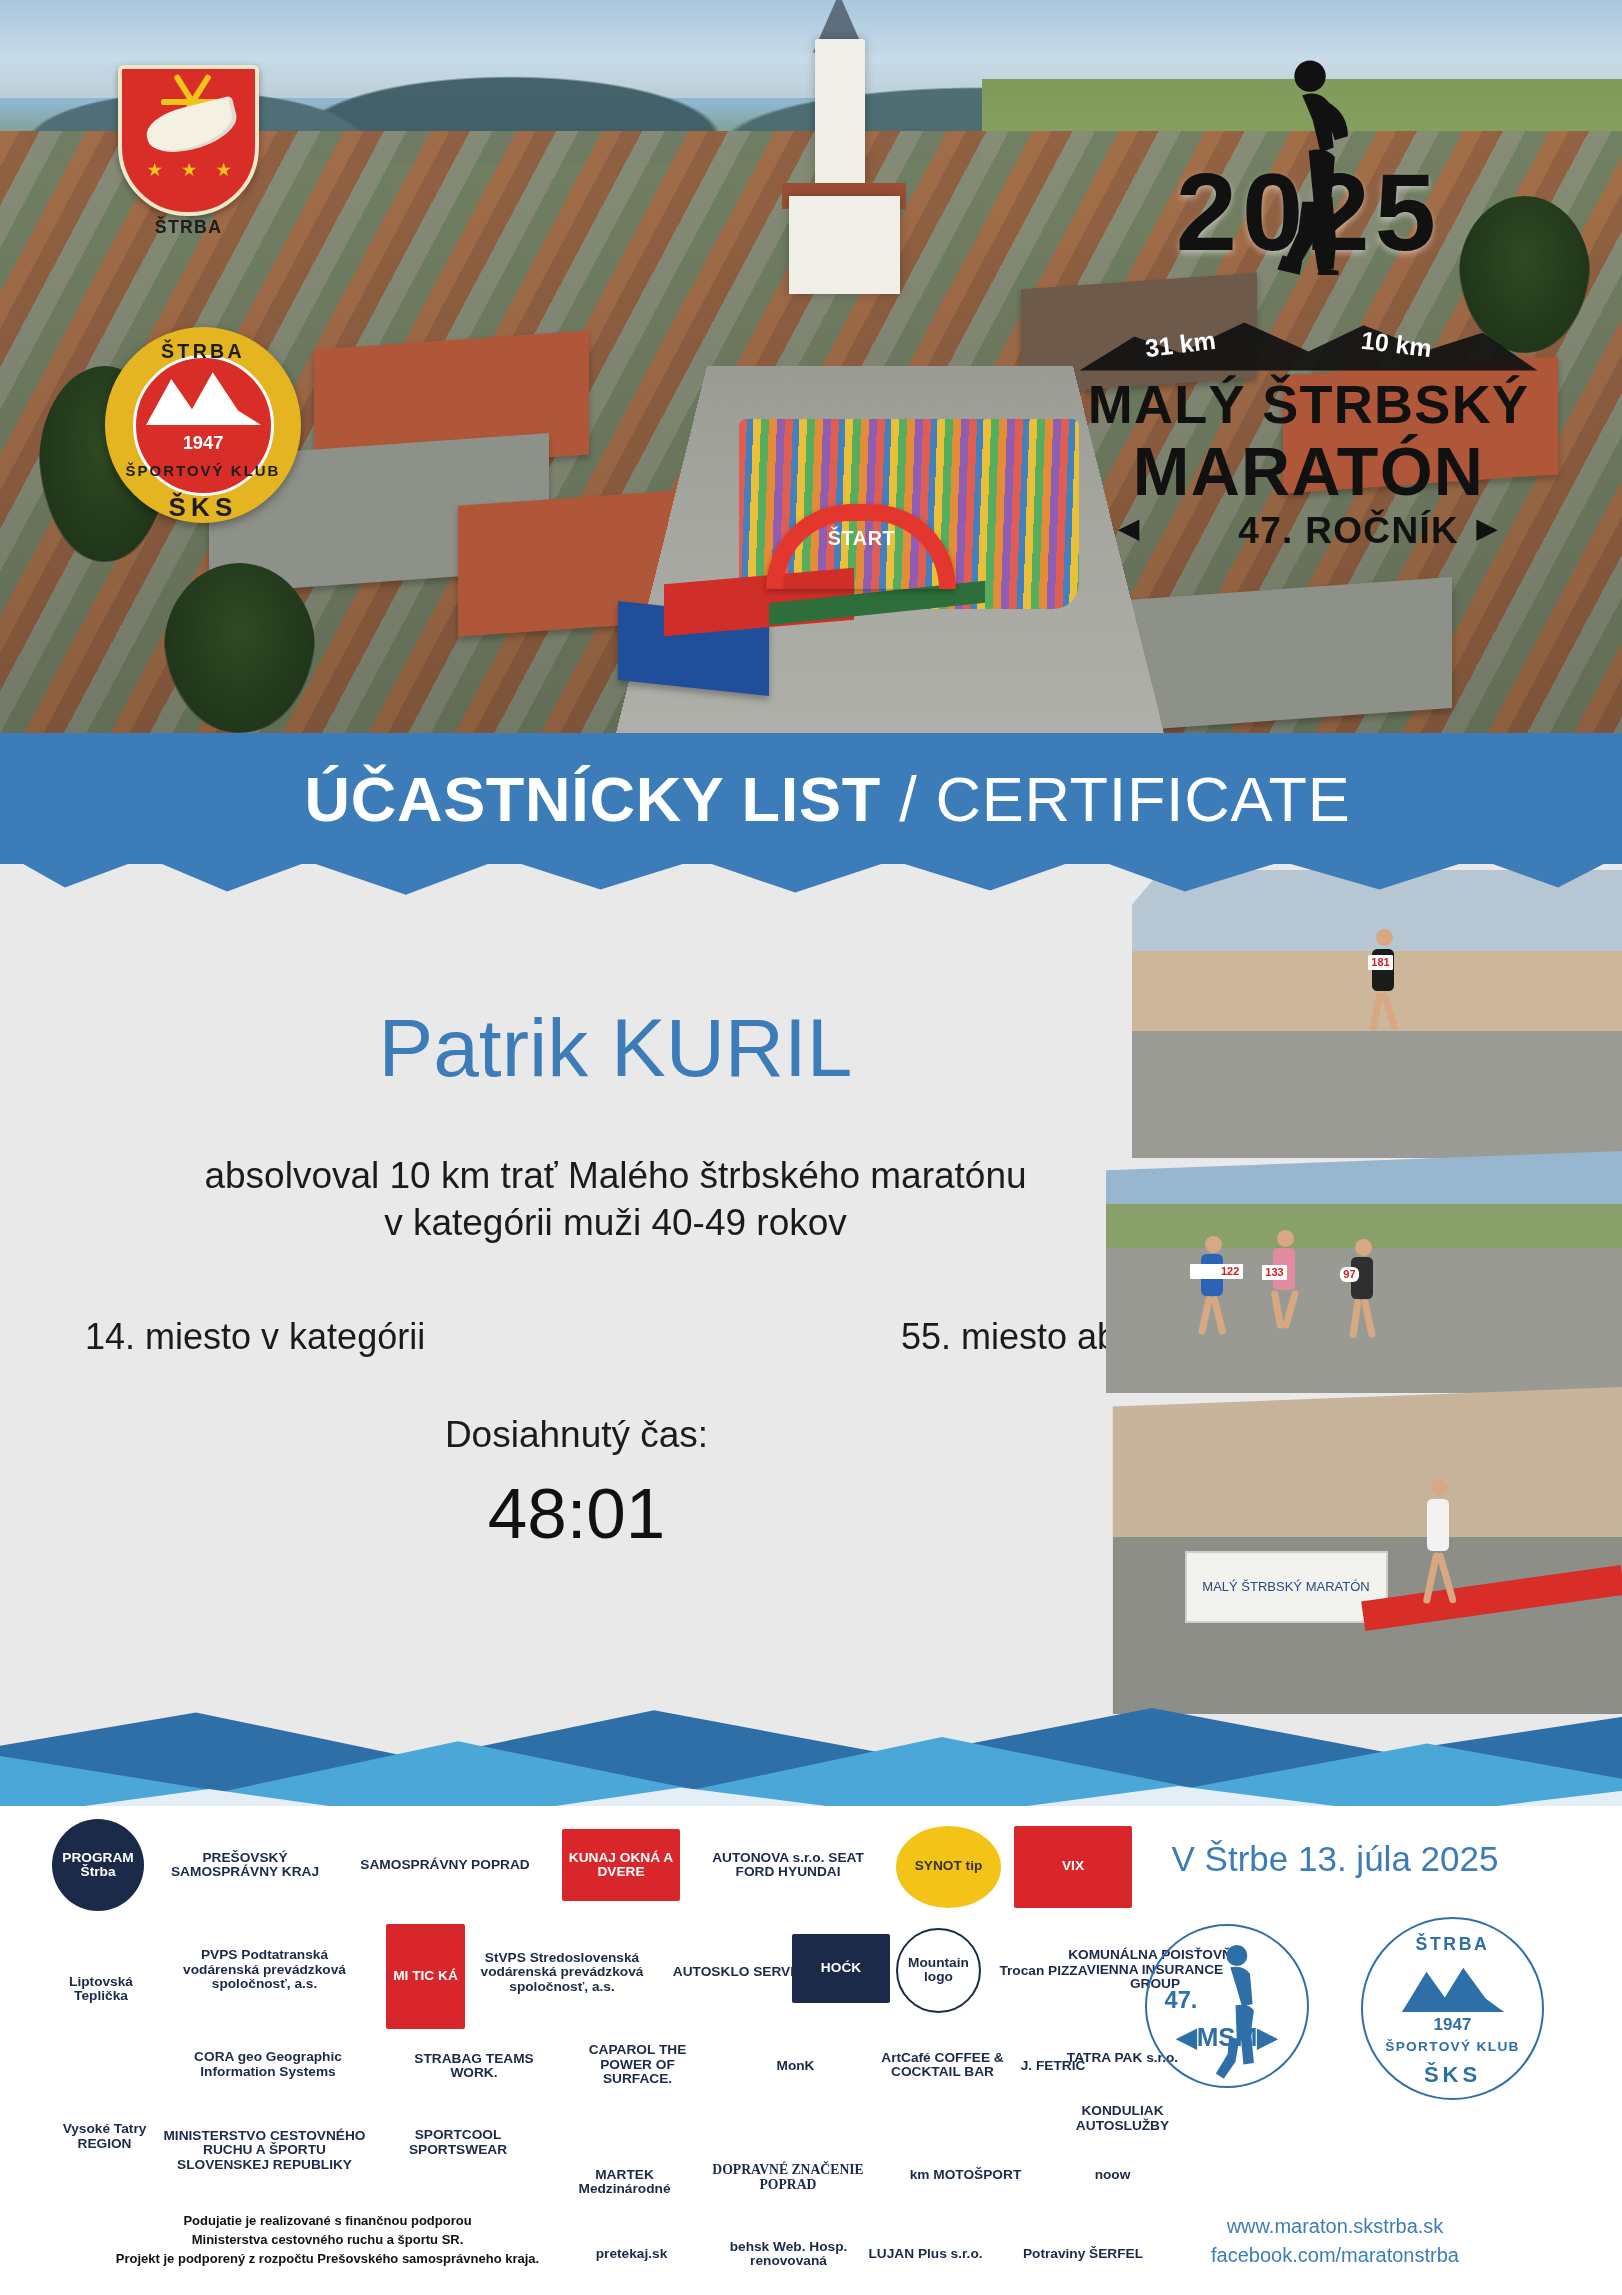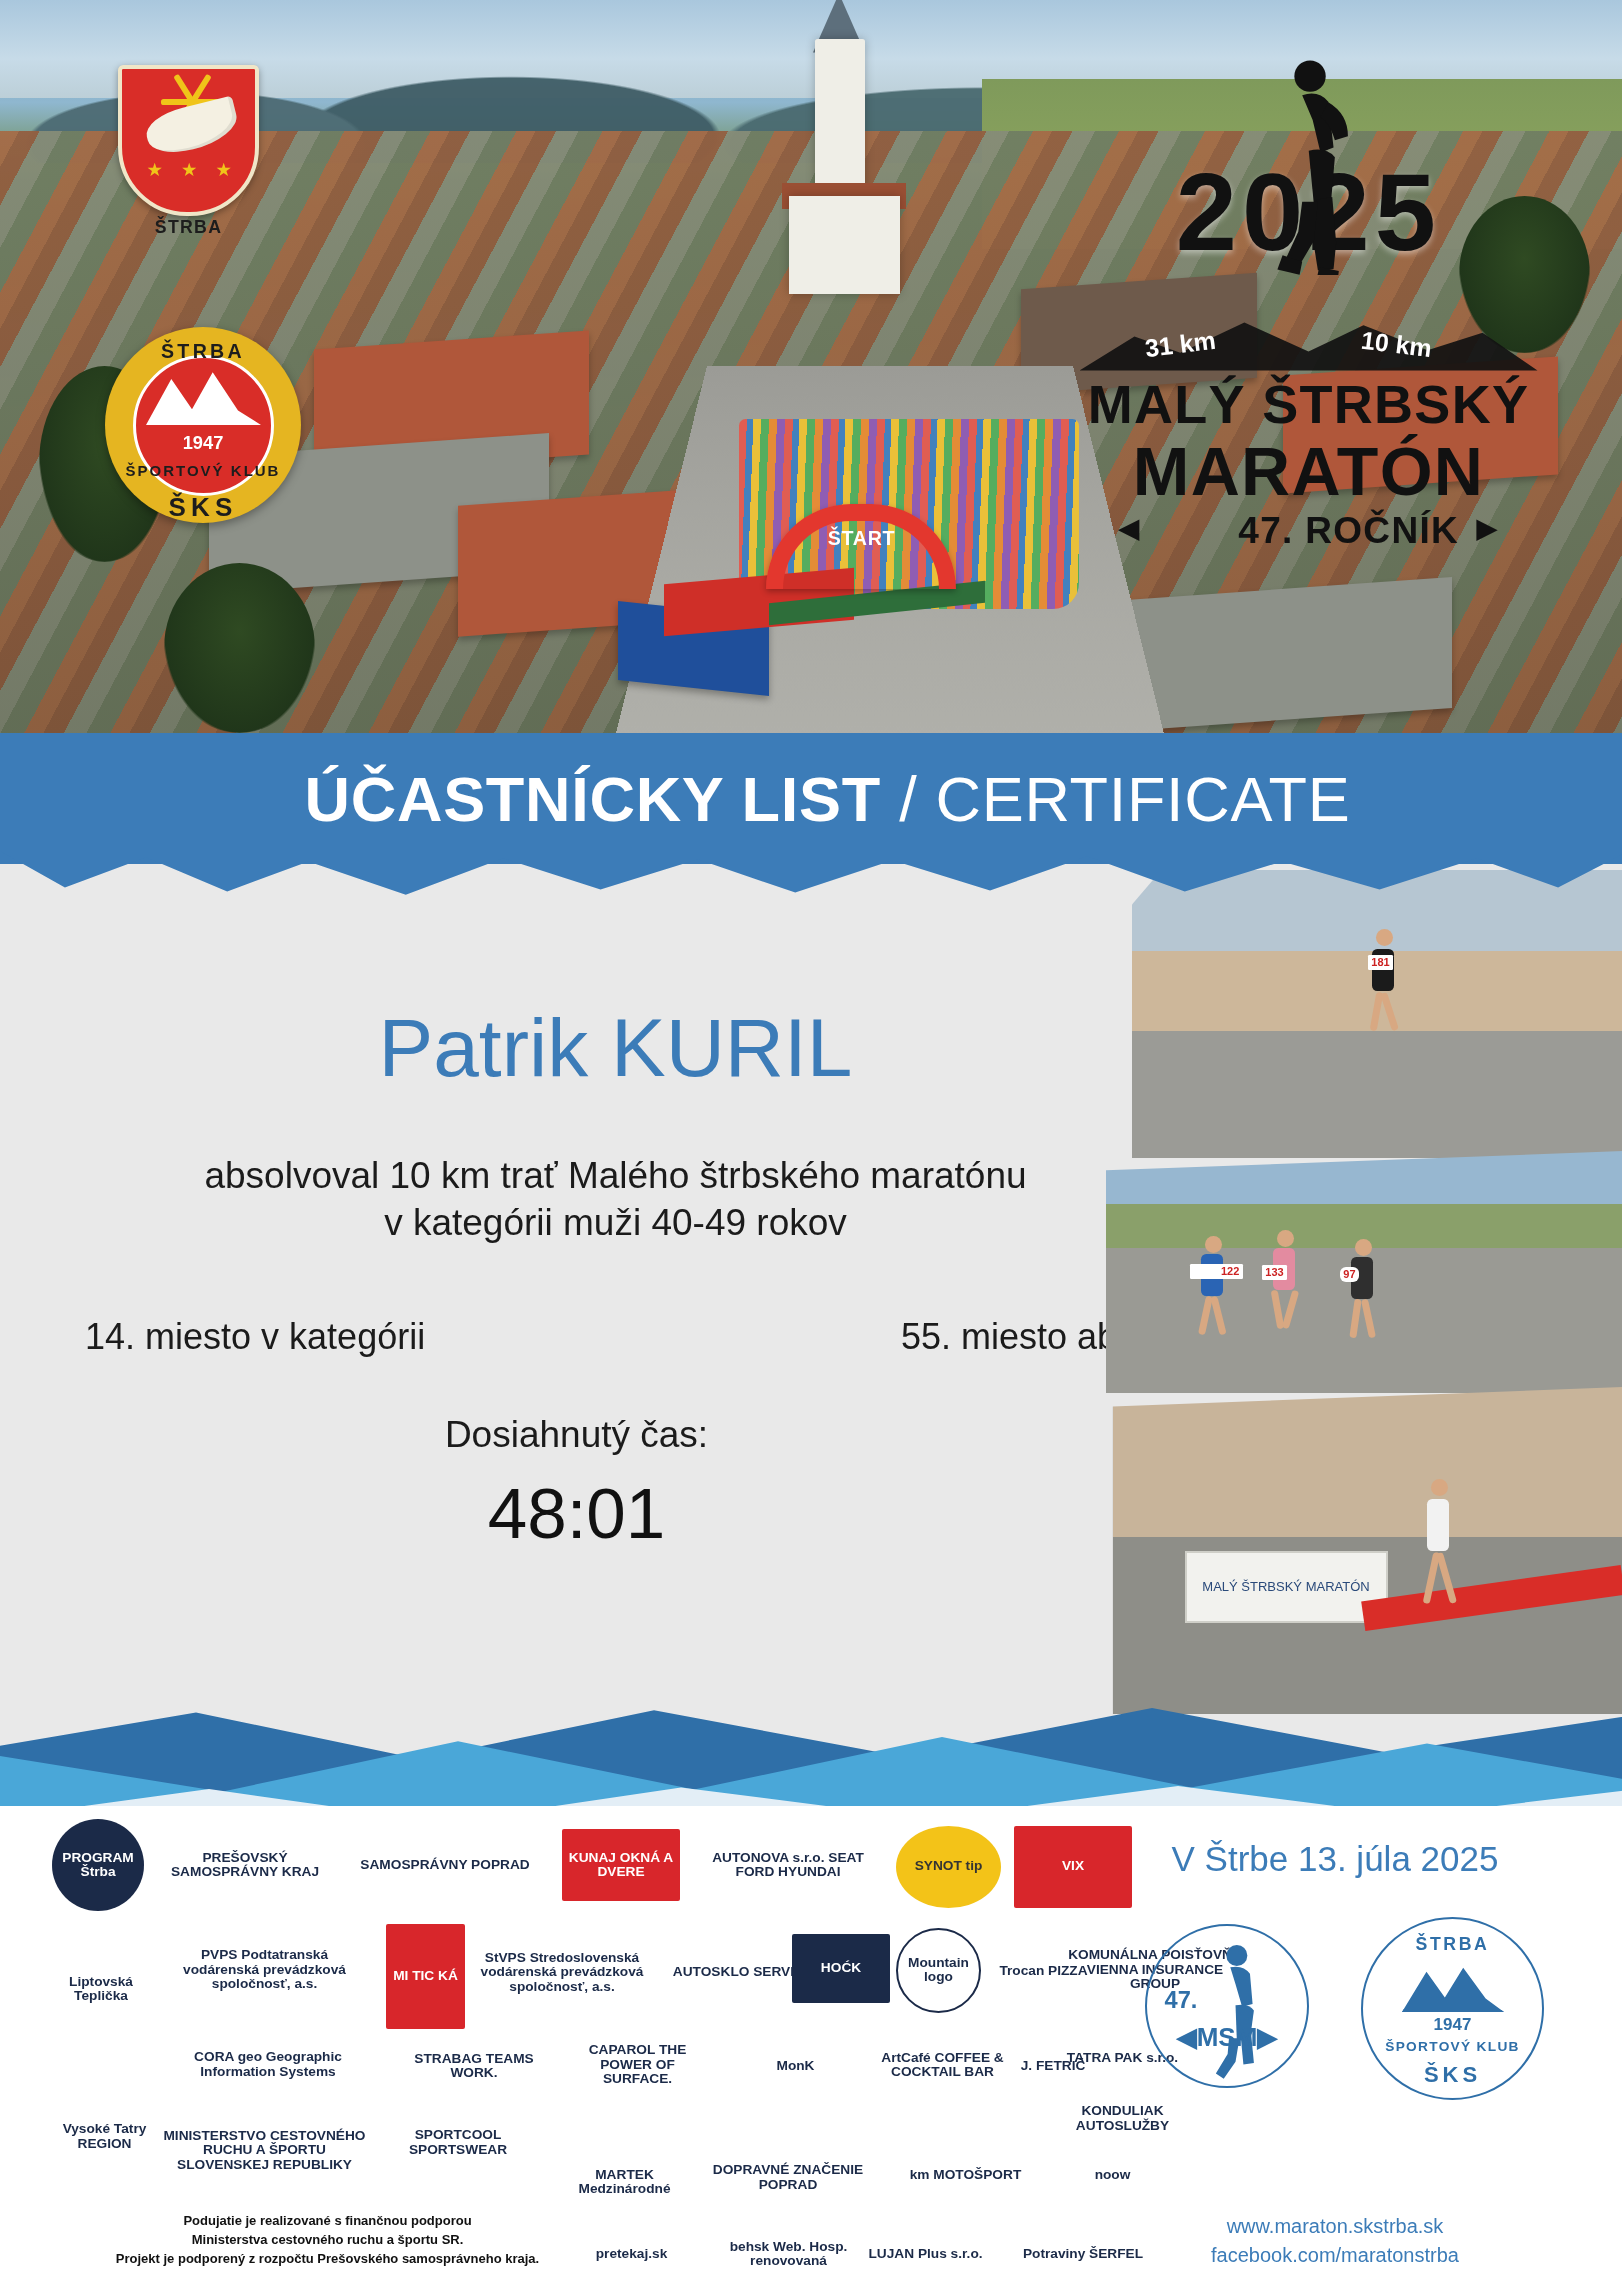--- a/index.html
+++ b/index.html
@@ -574,21 +574,21 @@
         <div class="sp plain" style="left: 523px; top: 213px; width: 151px; height: 79px;">CAPAROL THE POWER OF SURFACE.</div>
         <div class="sp plain" style="left: 681px; top: 216px; width: 151px; height: 75px;">MonK</div>
         <div class="sp plain" style="left: 838px; top: 213px; width: 131px; height: 79px;">ArtCafé COFFEE &amp; COCKTAIL BAR</div>
         <div class="sp plain" style="left: 968px; top: 213px; width: 92px; height: 82px;">J. FETRIČ</div>
         <div class="sp plain" style="left: 1008px; top: 213px; width: 151px; height: 65px;">TATRA PAK s.r.o.</div>
         <div class="sp plain" style="left: 1008px; top: 275px; width: 151px; height: 62px;">KONDULIAK AUTOSLUŽBY</div>
         <div class="sp plain" style="left: 13px; top: 262px; width: 105px; height: 124px;">Vysoké Tatry REGION</div>
         <div class="sp plain" style="left: 121px; top: 294px; width: 209px; height: 88px;">MINISTERSTVO CESTOVNÉHO RUCHU A ŠPORTU SLOVENSKEJ REPUBLIKY</div>
         <div class="sp plain" style="left: 334px; top: 294px; width: 170px; height: 72px;">SPORTCOOL SPORTSWEAR</div>
         <div class="sp plain" style="left: 517px; top: 327px; width: 137px; height: 85px;">MARTEK Medzinárodné</div>
-        <div class="sp plain" style="left: 654px; top: 334px; width: 190px; height: 62px;">DOPRAVNÉ ZNAČENIE POPRAD</div>
+        <div class="sp plain" style="left: 654px; top: 334px; width: 190px; height: 62px; font-family: Liberation Serif, serif;">DOPRAVNÉ ZNAČENIE POPRAD</div>
         <div class="sp plain" style="left: 851px; top: 330px; width: 151px; height: 65px;">km MOTOŠPORT</div>
         <div class="sp plain" style="left: 1008px; top: 330px; width: 131px; height: 65px;">noow</div>
         <div class="sp plain" style="left: 517px; top: 412px; width: 151px; height: 59px;">pretekaj.sk</div>
         <div class="sp plain" style="left: 674px; top: 412px; width: 151px; height: 59px;">behsk Web. Hosp. renovovaná</div>
         <div class="sp plain" style="left: 818px; top: 409px; width: 137px; height: 65px;">LUJAN Plus s.r.o.</div>
         <div class="sp plain" style="left: 962px; top: 409px; width: 164px; height: 65px;">Potraviny ŠERFEL</div>
       </div>
 
     <div class="footer-note" style="white-space: pre-line;">Podujatie je realizované s finančnou podporou
 Ministerstva cestovného ruchu a športu SR.

